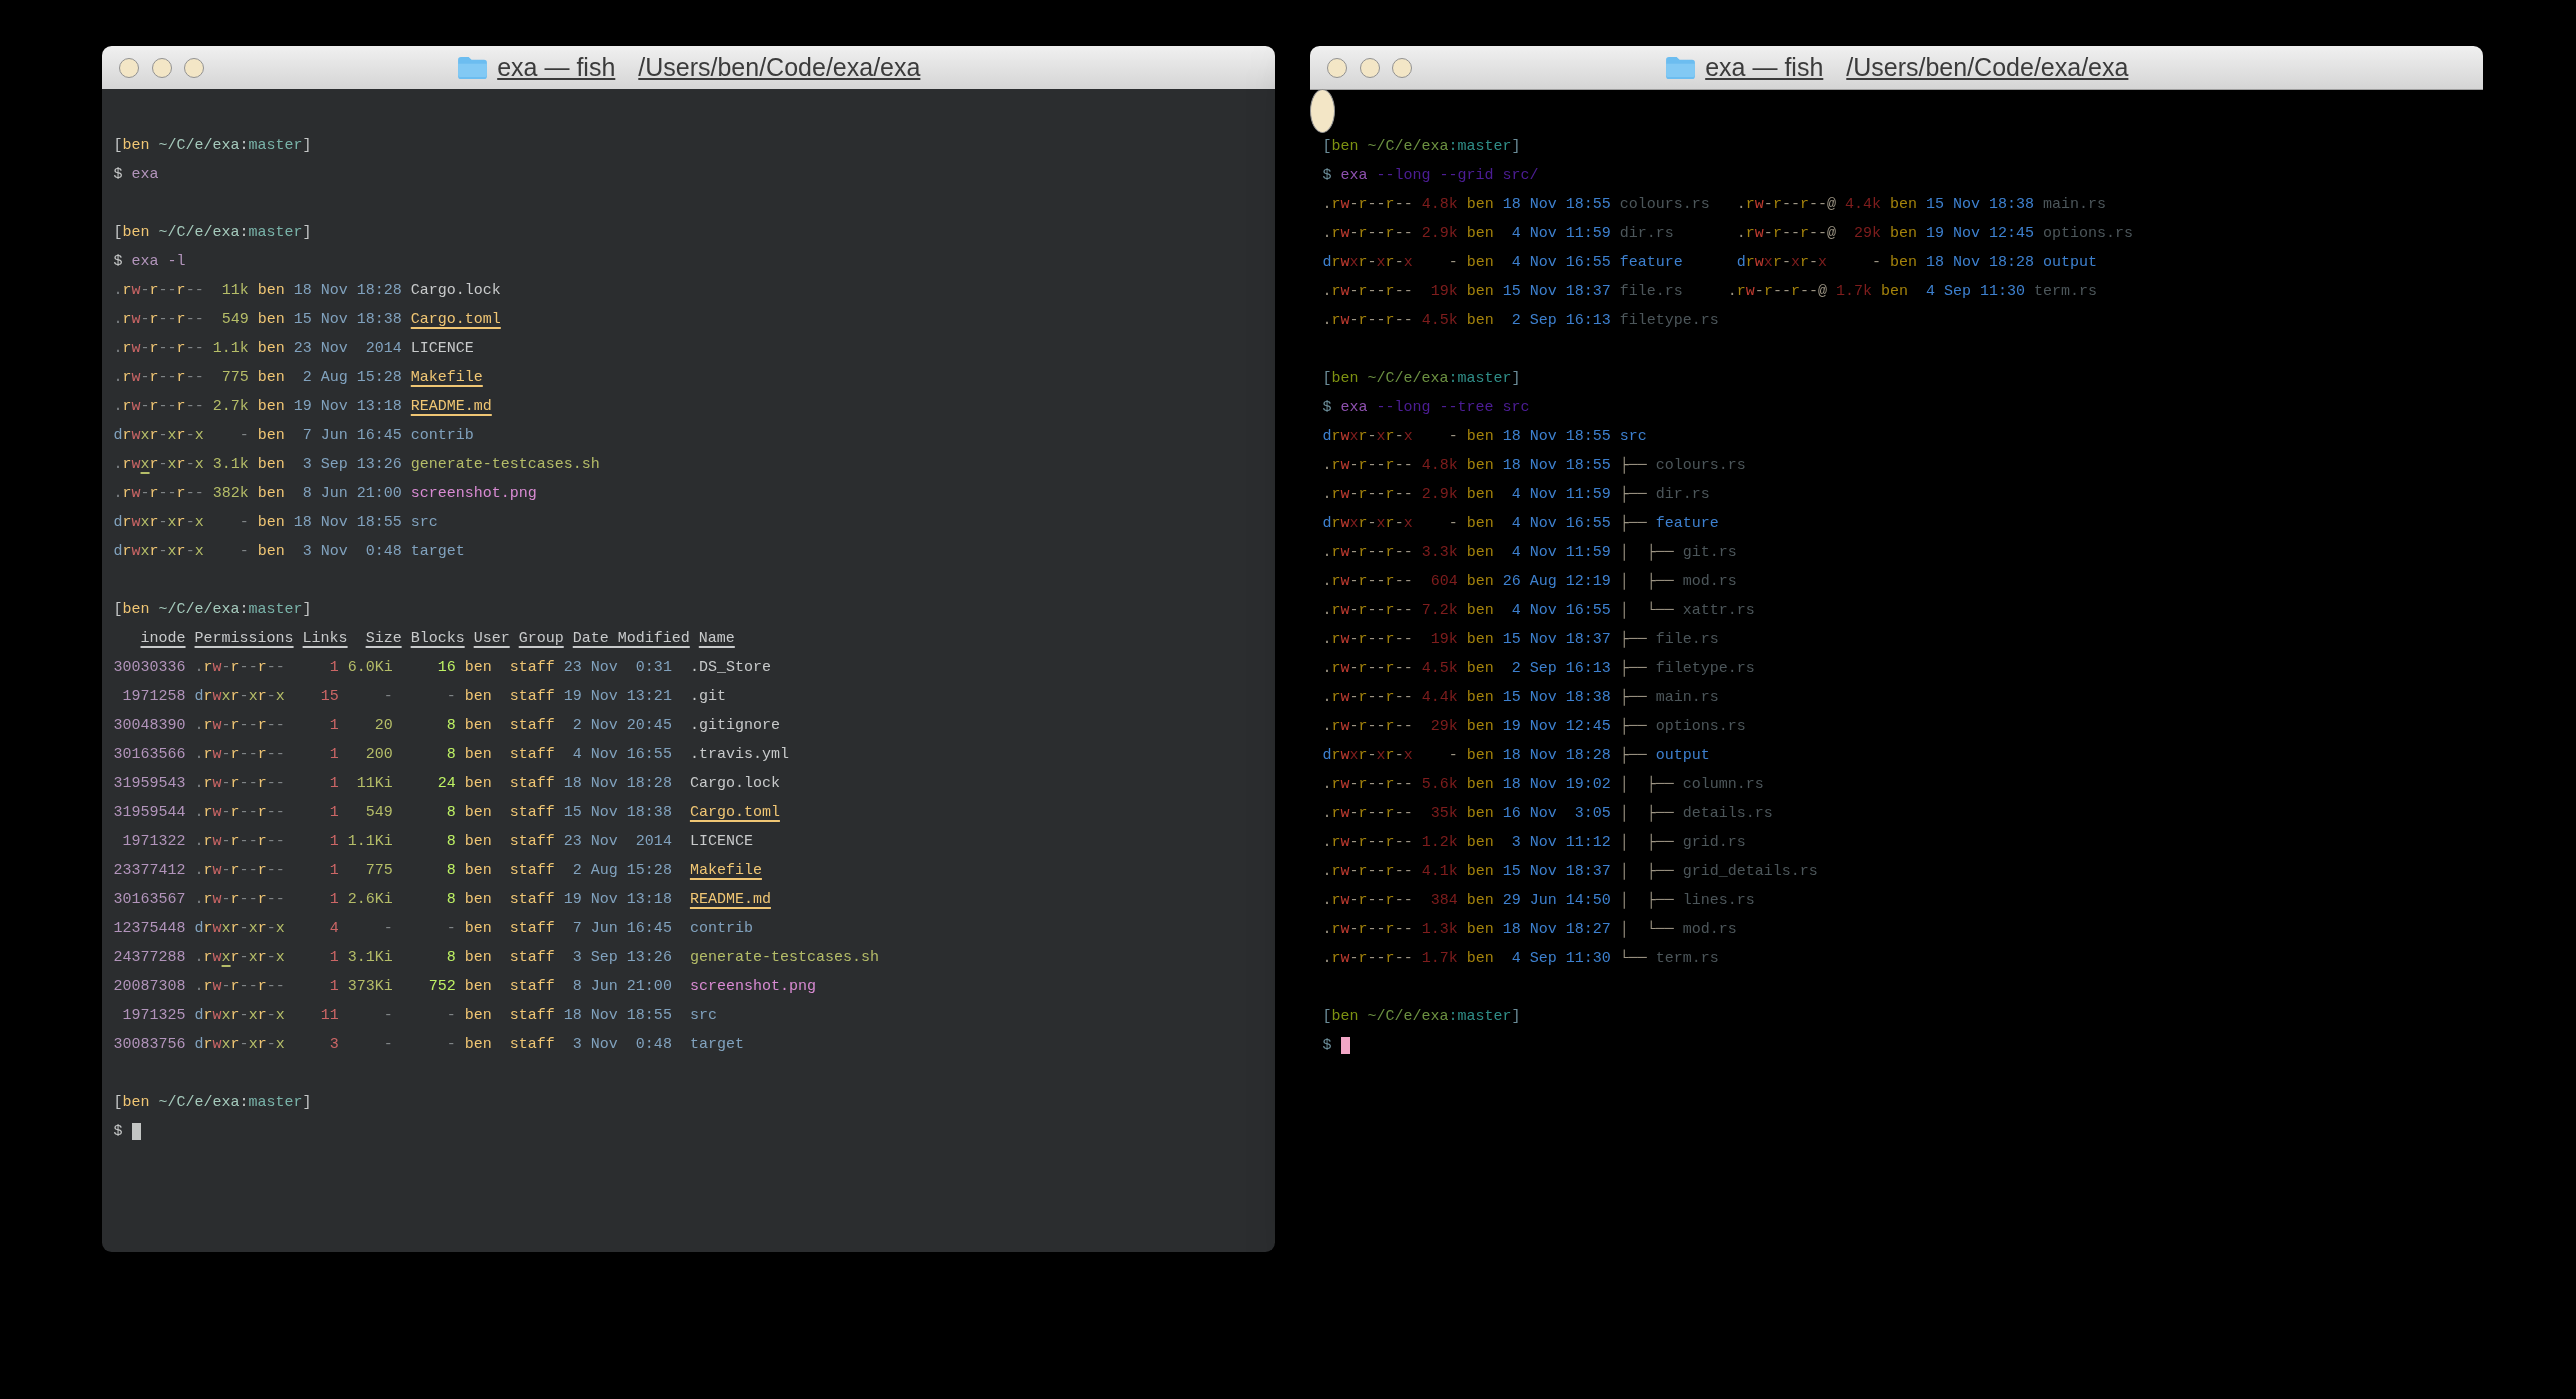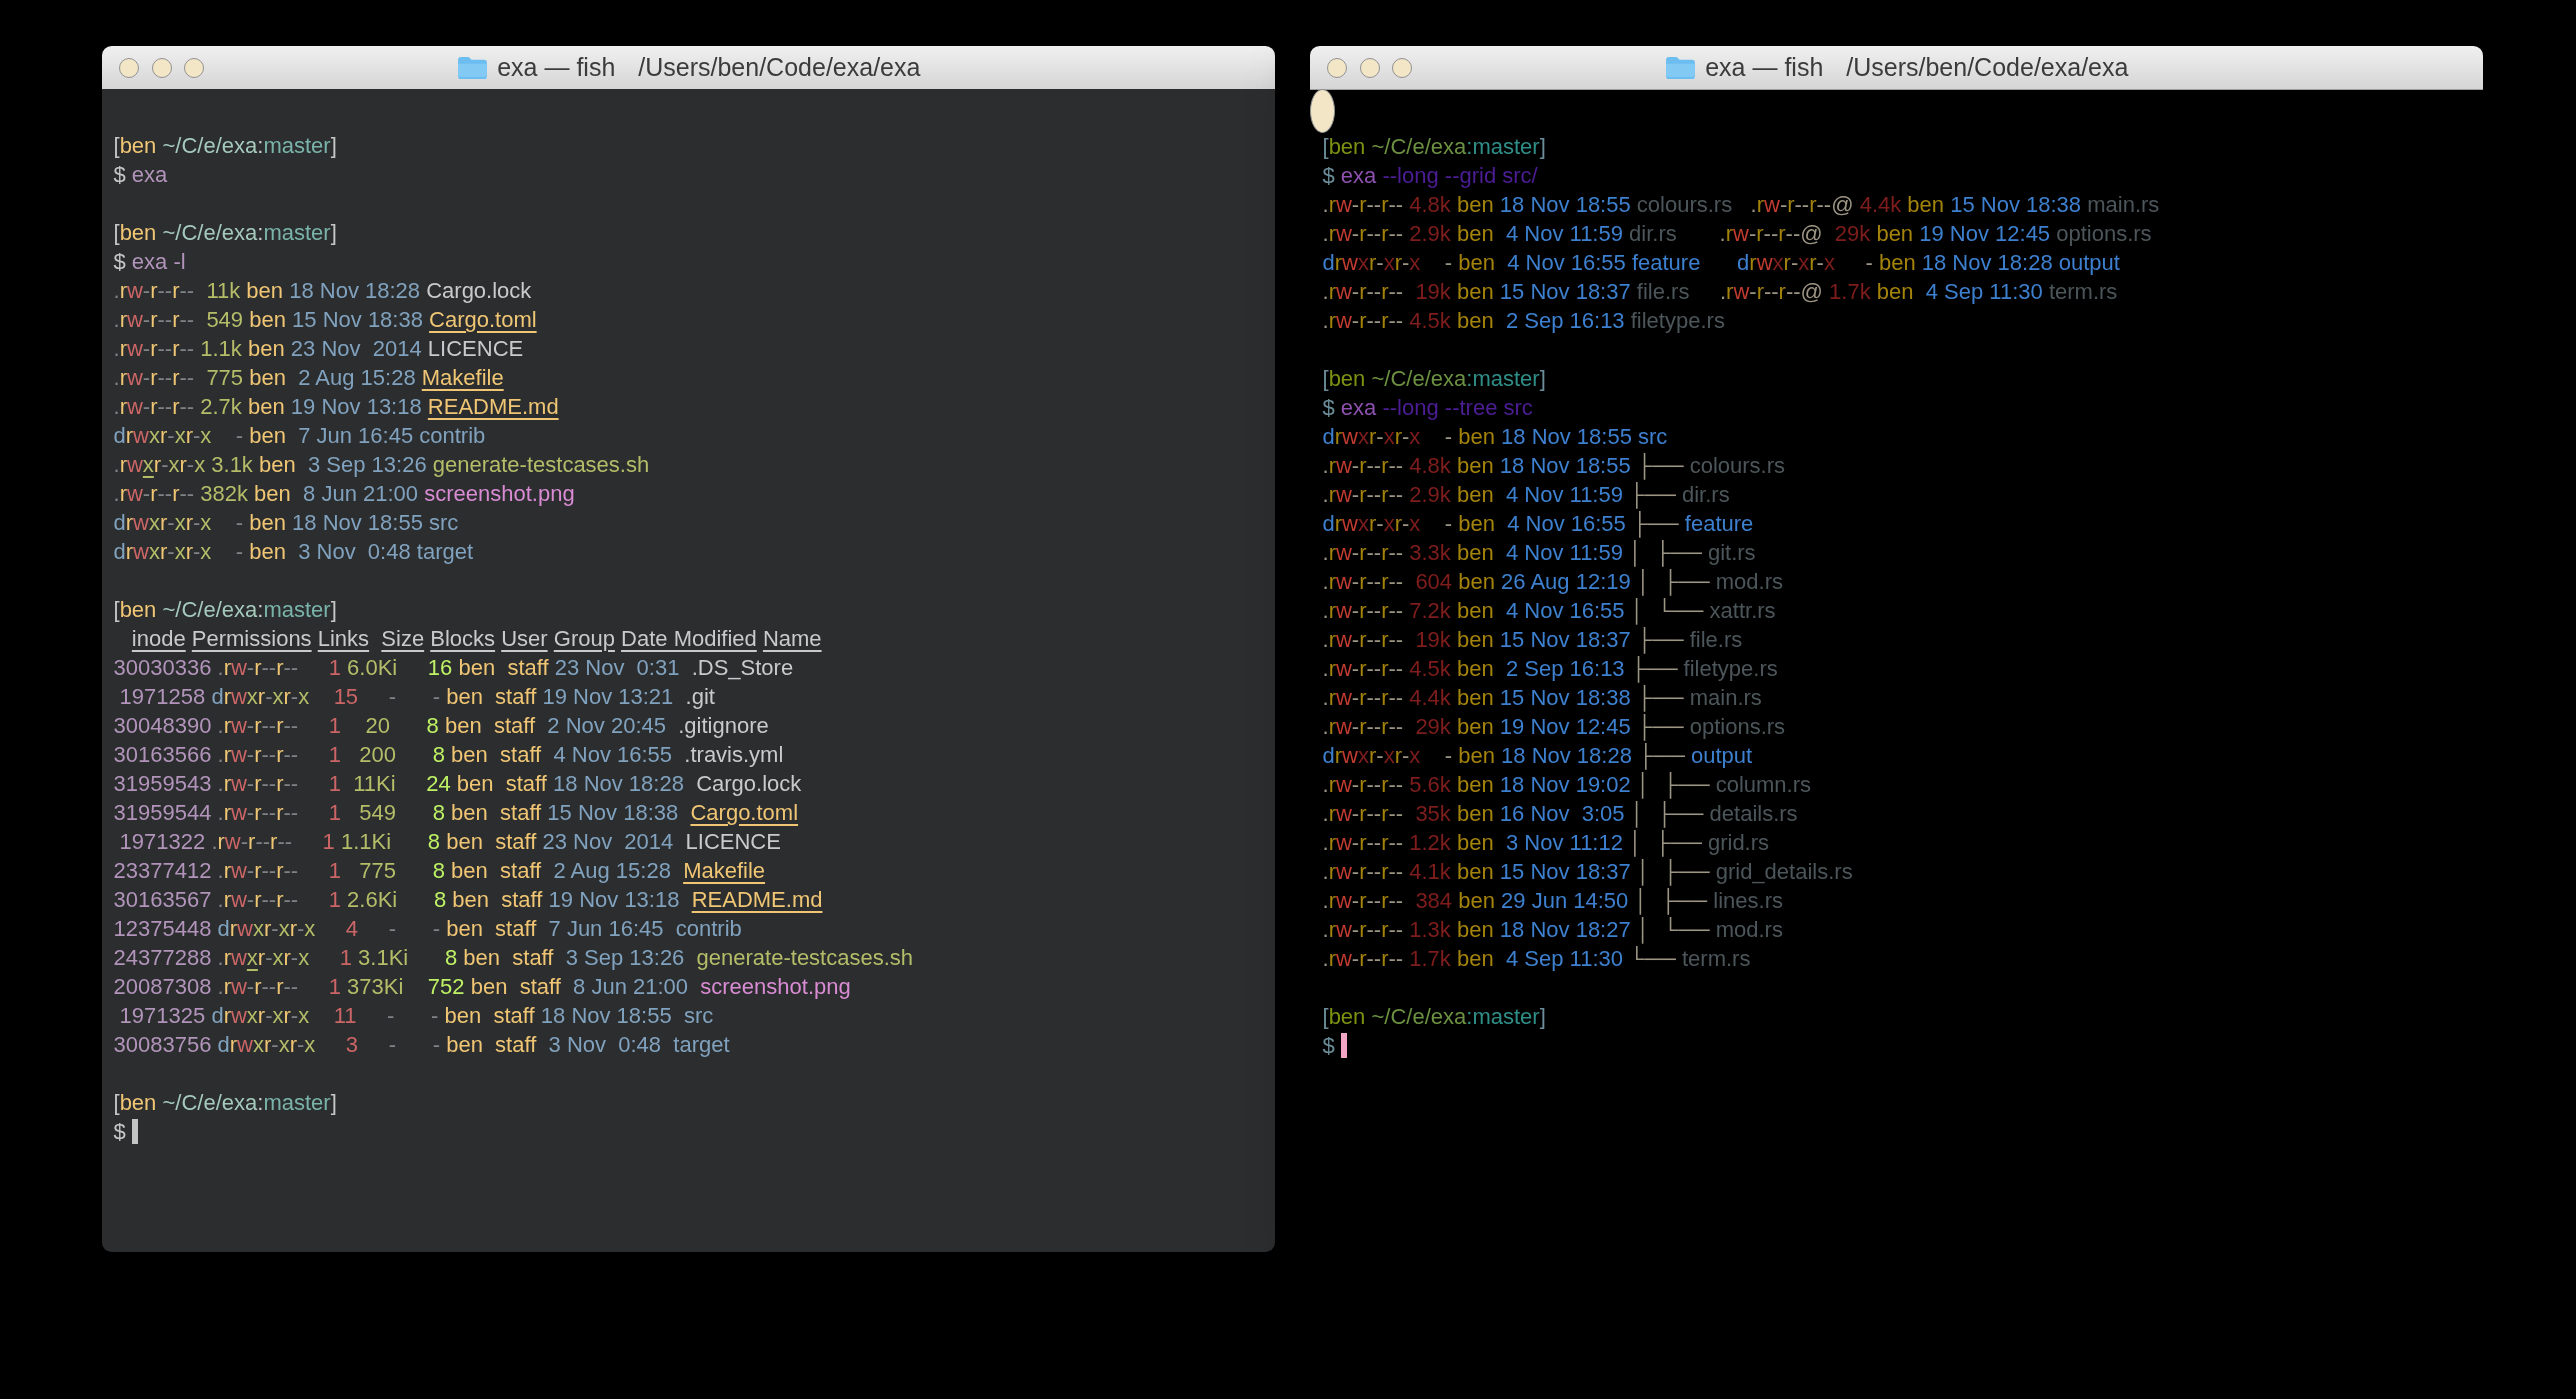--- a/index.html
+++ b/index.html
@@ -8,25 +8,25 @@
   .window{position:absolute;top:46px;width:1173px;height:1206px;border-radius:9.6px;
           overflow:hidden;box-shadow:0 21px 53px rgba(0,0,0,.6);}
   .win-left{left:102px;}
   .win-right{left:1310px;}
   .titlebar{position:relative;height:43px;
             background:linear-gradient(#f0f0f0,#d5d5d5);
             border-bottom:1px solid #9f9f9f;
             display:flex;align-items:center;justify-content:center;}
   .lights{position:absolute;left:17px;top:0;height:43px;display:flex;align-items:center;gap:12.5px;}
   .light{width:20px;height:20px;border-radius:50%;background:#b6b6b6;border:1px solid #929292;box-sizing:border-box;}
-  .titletext{display:flex;align-items:center;gap:9.6px;color:#3b3b3b;font-size:25px;white-space:pre;}
+  .titletext{display:flex;align-items:center;gap:9.6px;color:#3b3b3b;font-size:25px;white-space:pre;text-decoration:underline;}
   .folder{width:31px;height:25px;flex:none;}
   .term{position:absolute;top:43px;left:0;right:0;bottom:0;
         padding:42px 11.5px 0 11.5px;
-        font-family:Liberation Sans, sans-serif;font-size:22px;line-height:29px;}
+        font-family:Liberation Mono, monospace;font-size:15px;line-height:29px;}
   .tline{height:29px;white-space:pre;}
   .u{text-decoration:underline;text-decoration-thickness:1.9px;text-underline-offset:3.8px;}
   
   .dark{background:#2b2d2f;color:#c8cacb;}
   .dark .fg{color:#c8cacb}
   .dark .gy{color:#7f8486}
   .dark .rd{color:#cc6666}
   .dark .yl{color:#f0c674}
   .dark .gn{color:#b5bd68}
   .dark .cy{color:#bef264}

